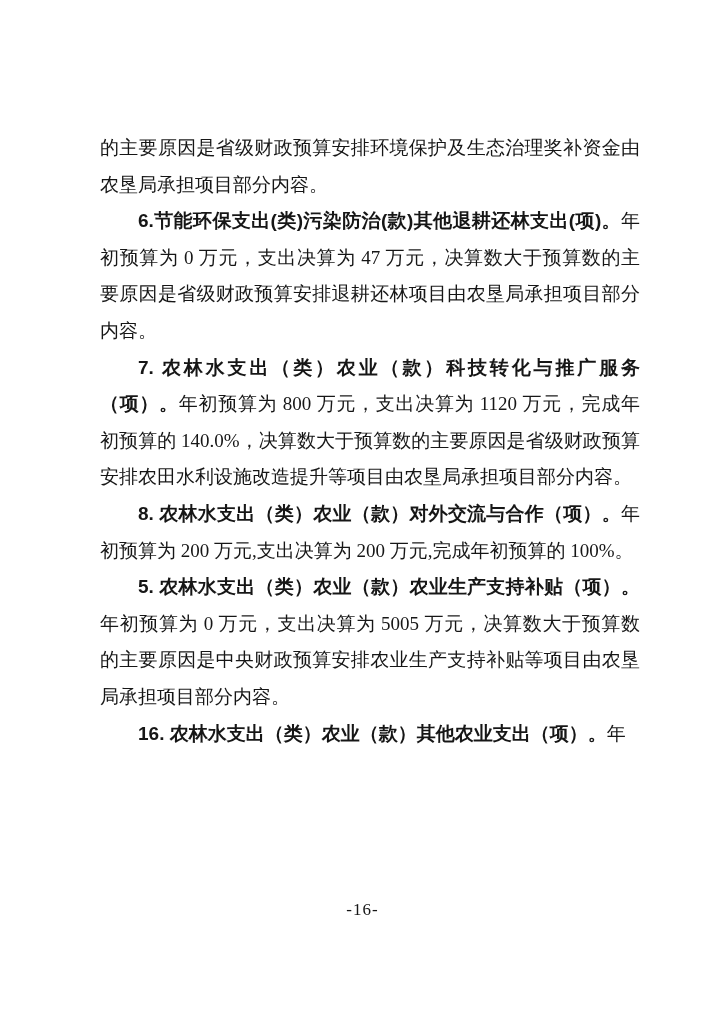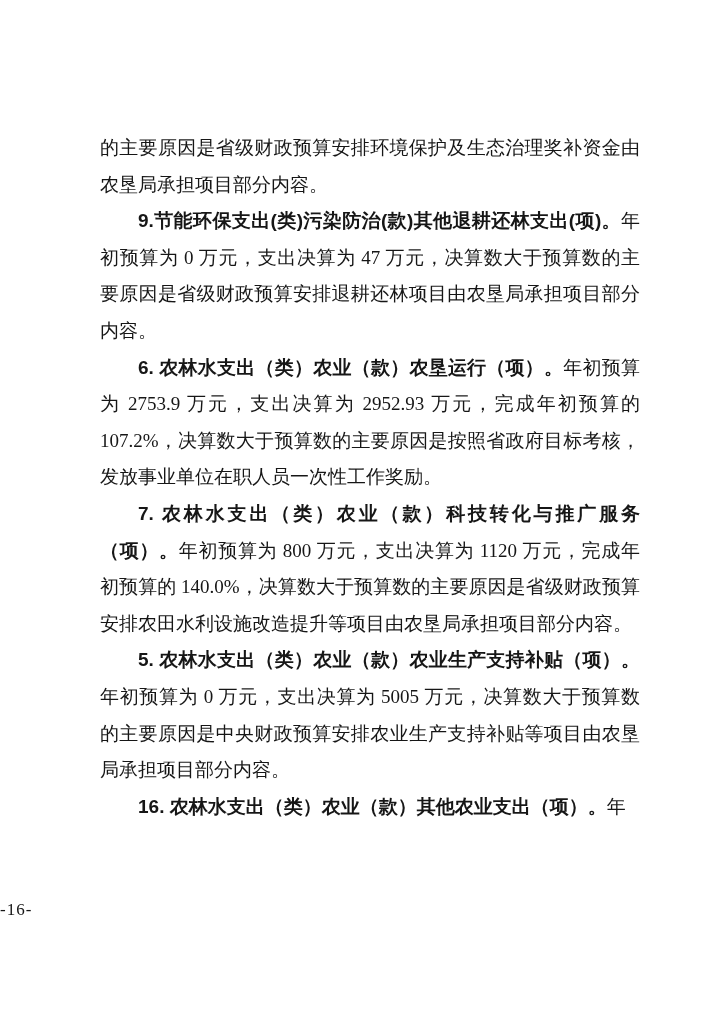--- a/index.html
+++ b/index.html
@@ -38,39 +38,40 @@
     font-family: "Liberation Sans", "DejaVu Sans", sans-serif;
   }
   .item-body {
     font-weight: normal;
   }
   .page-number {
     position: absolute;
     left: 0;
     right: 0;
     top: 900px;
+    text-align: center;
     font-size: 17px;
     letter-spacing: 1px;
     color: #161616;
   }
 </style>
 </head>
 <body>
 
 <div class="scan-page">
   <div class="text-block">
 
     <p class="para"><span class="item-body">的主要原因是省级财政预算安排环境保护及生态治理奖补资金由农垦局承担项目部分内容。</span></p>
 
-    <p class="para indent"><span class="item-heading">9.节能环保支出(类)污染防治(款)其他退耕还林支出(项)。</span><span class="item-body">年初预算为 0 万元，支出决算为 47 万元，决算数大于预算数的主要原因是省级财政预算安排退耕还林项目由农垦局承担项目部分内容。</span></p>
+    <p class="para indent"><span class="item-heading">6.节能环保支出(类)污染防治(款)其他退耕还林支出(项)。</span><span class="item-body">年初预算为 0 万元，支出决算为 47 万元，决算数大于预算数的主要原因是省级财政预算安排退耕还林项目由农垦局承担项目部分内容。</span></p>
 
-    <p class="para indent"><span class="item-heading">6. 农林水支出（类）农业（款）农垦运行（项）。</span><span class="item-body">年初预算为 2753.9 万元，支出决算为 2952.93 万元，完成年初预算的 107.2%，决算数大于预算数的主要原因是按照省政府目标考核，发放事业单位在职人员一次性工作奖励。</span></p>
 
     <p class="para indent"><span class="item-heading">7. 农林水支出（类）农业（款）科技转化与推广服务（项）。</span><span class="item-body">年初预算为 800 万元，支出决算为 1120 万元，完成年初预算的 140.0%，决算数大于预算数的主要原因是省级财政预算安排农田水利设施改造提升等项目由农垦局承担项目部分内容。</span></p>
 
+    <p class="para indent"><span class="item-heading">8. 农林水支出（类）农业（款）对外交流与合作（项）。</span><span class="item-body">年初预算为 200 万元,支出决算为 200 万元,完成年初预算的 100%。</span></p>
 
     <p class="para indent"><span class="item-heading">5. 农林水支出（类）农业（款）农业生产支持补贴（项）。</span><span class="item-body">年初预算为 0 万元，支出决算为 5005 万元，决算数大于预算数的主要原因是中央财政预算安排农业生产支持补贴等项目由农垦局承担项目部分内容。</span></p>
 
     <p class="para indent"><span class="item-heading">16. 农林水支出（类）农业（款）其他农业支出（项）。</span><span class="item-body">年</span></p>
 
   </div>
 
   <div class="page-number">-16-</div>
 </div>
 

